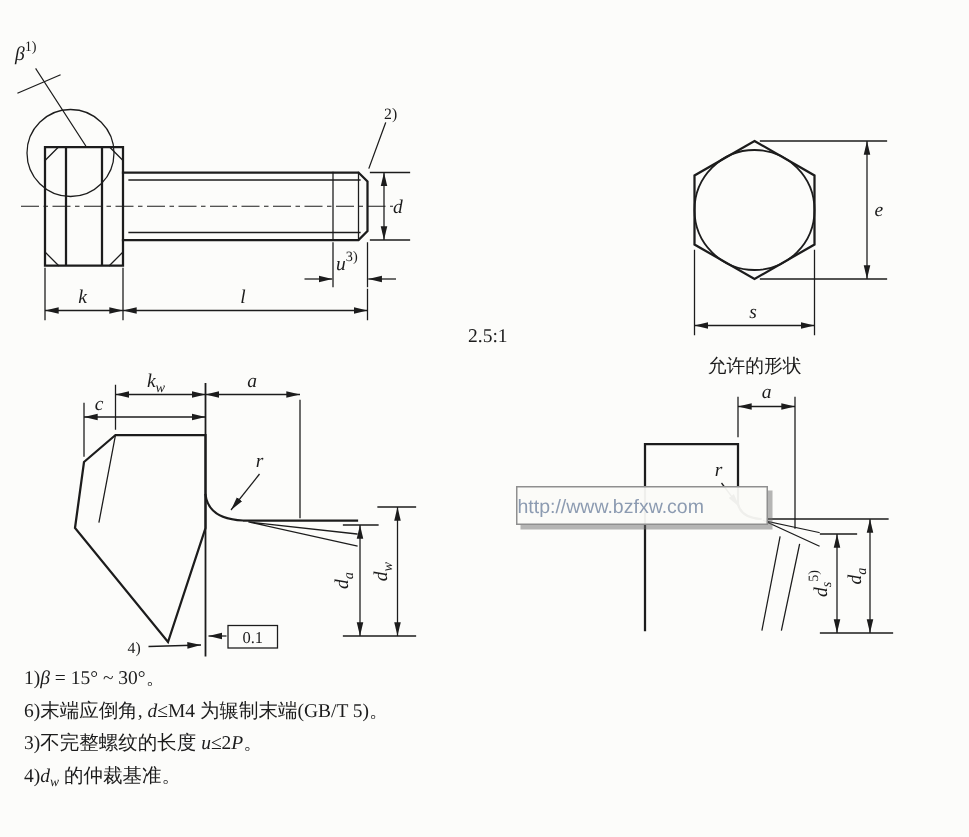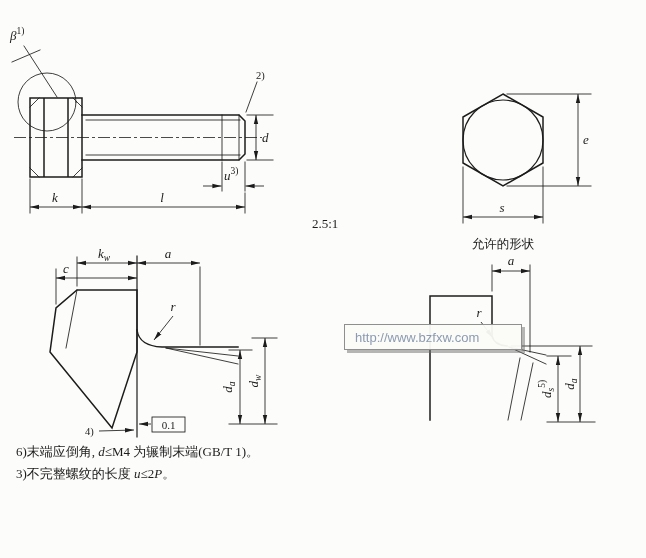--- a/index.html
+++ b/index.html
@@ -6,21 +6,21 @@
   .page{position:relative;width:646px;height:558px;background:#fcfcfa;overflow:hidden;
         font-family:"Liberation Serif","DejaVu Serif",serif;color:#1c1c1c}
   .svg-abs{position:absolute;left:0;top:0}
   .note-top{position:absolute;left:28px;top:5px;font-size:13px;letter-spacing:.3px}
   .footnotes{position:absolute;left:16px;top:441px;font-size:13px;line-height:21.5px}
   .fn i{font-style:italic}
   .fn sub{font-size:9px;font-style:italic;vertical-align:-3px}
   .watermark{position:absolute;left:344px;top:324px;width:166px;height:24px;
         background:rgba(251,251,248,.95);border:1px solid #8f8f8f;
         box-shadow:3px 3px 0 rgba(110,110,110,.5);display:flex;align-items:center;
-        padding-left:10px;font-family:"Liberation Sans","DejaVu Sans",sans-serif;
+        padding-left:0;font-family:"Liberation Sans","DejaVu Sans",sans-serif;
         font-size:13px;color:#8c9bb1;white-space:nowrap}
   svg .o{stroke:#1c1c1c;stroke-width:1.5;fill:none;stroke-linecap:square}
   svg .m{stroke:#1c1c1c;stroke-width:1.2;fill:none;stroke-linecap:square}
   svg .t{stroke:#1c1c1c;stroke-width:.85;fill:none;stroke-linecap:square}
   svg .dim{stroke:#1c1c1c;stroke-width:.85;fill:none;marker-start:url(#arr);marker-end:url(#arr)}
   svg .de{stroke:#1c1c1c;stroke-width:.85;fill:none;marker-end:url(#arr)}
   svg .cl{stroke:#1c1c1c;stroke-width:.8;stroke-dasharray:12 3 3 3;fill:none}
   svg text{fill:#1c1c1c;font-family:"Liberation Serif","DejaVu Serif",serif;font-size:13px}
   svg .it{font-style:italic}
   svg .sm{font-size:9.5px;font-style:italic}
@@ -149,17 +149,19 @@
       </text>
     </g>
   </svg>
 
 
   <div class="watermark">
     <span>http://www.bzfxw.com</span>
   </div>
 
   <div class="footnotes">
-    <div class="fn"><span>6)末端应倒角, </span><i>d</i><span>≤M4 为辗制末端(GB/T 1)。</span></div>
+    <div class="fn"><span>1)</span><i>β</i><span> = 15° ~ 30°。</span></div>
+    <div class="fn"><span>6)末端应倒角, </span><i>d</i><span>≤M4 为辗制末端(GB/T 5)。</span></div>
     <div class="fn"><span>3)不完整螺纹的长度 </span><i>u</i><span>≤2</span><i>P</i><span>。</span></div>
+    <div class="fn"><span>4)</span><i>d</i><sub>w</sub><span> 的仲裁基准。</span></div>
   </div>
 
 </div>
 
 </body></html>

